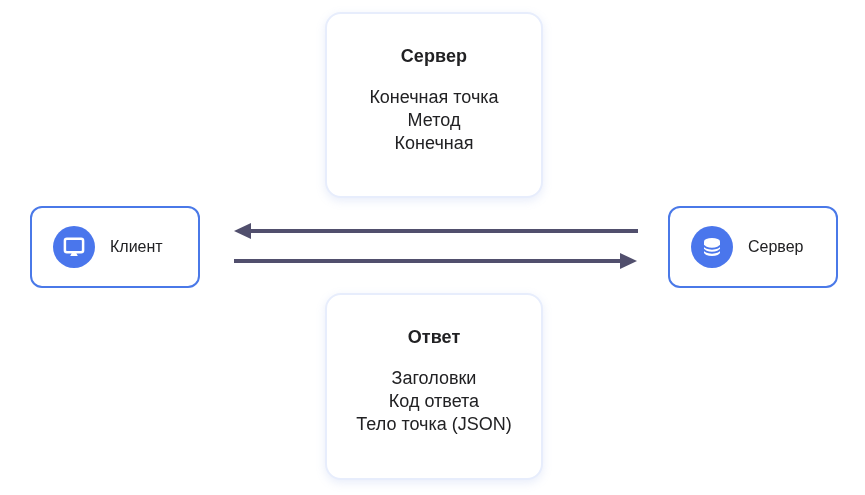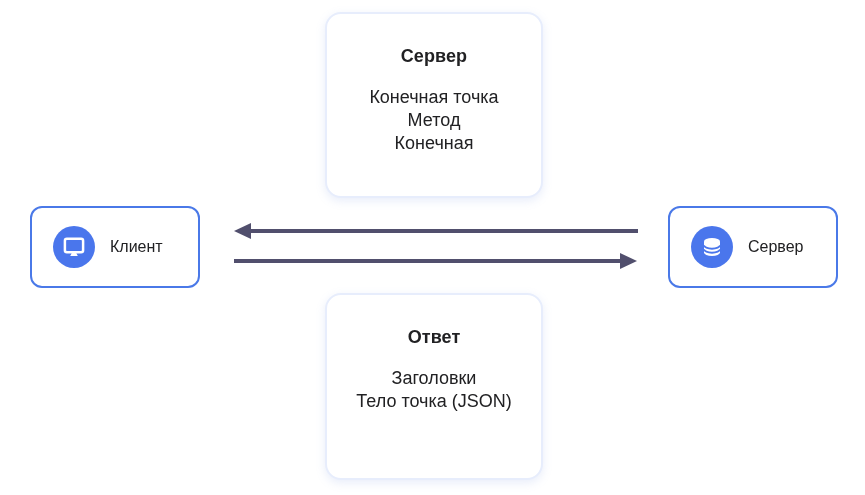--- a/index.html
+++ b/index.html
@@ -101,20 +101,21 @@
       <li>Конечная точка</li>
       <li>Метод</li>
       <li>Конечная</li>
     </ul>
   </section>
 
   <section class="card card-response">
     <h3>Ответ</h3>
     <ul>
       <li>Заголовки</li>
+      <li>Код ответа</li>
       <li>Тело точка (JSON)</li>
     </ul>
   </section>
 
   <div class="node node-client">
     <span class="icon-circle">
       <svg width="26" height="26" viewBox="0 0 24 24" aria-hidden="true">
         <rect x="3.6" y="4.4" width="16.8" height="12.4" rx="1.8" fill="none" stroke="#ffffff" stroke-width="2.3"></rect>
         <path d="M10.3 16.8 L8.5 20.4 H15.5 L13.7 16.8 Z" fill="#ffffff"></path>
       </svg>

